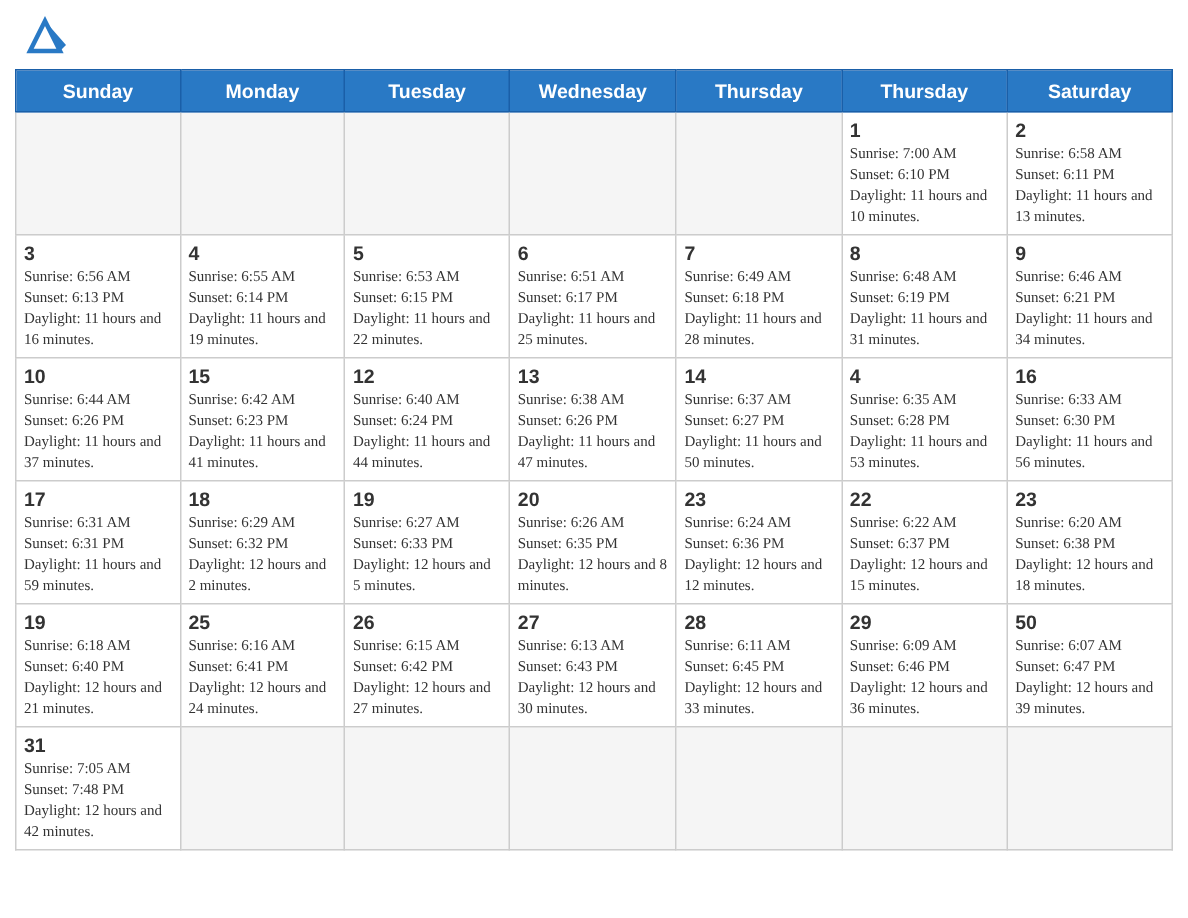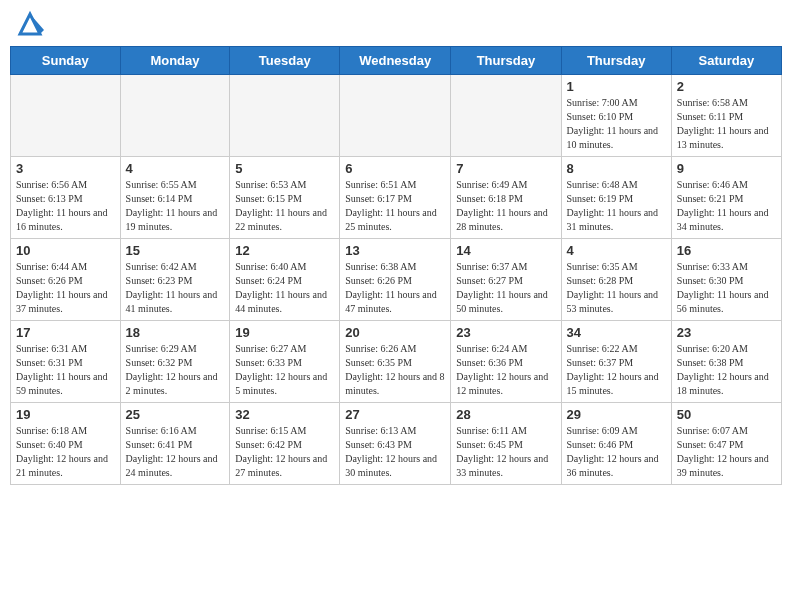--- a/index.html
+++ b/index.html
@@ -236,21 +236,21 @@
 Sunset: 6:35 PM
 Daylight: 12 hours and 8 minutes.</div>
         </td>
         <td>
           <span class="day-num">23</span>
           <div class="day-info">Sunrise: 6:24 AM
 Sunset: 6:36 PM
 Daylight: 12 hours and 12 minutes.</div>
         </td>
         <td>
-          <span class="day-num">34</span>
+          <span class="day-num">22</span>
           <div class="day-info">Sunrise: 6:22 AM
 Sunset: 6:37 PM
 Daylight: 12 hours and 15 minutes.</div>
         </td>
         <td>
           <span class="day-num">23</span>
           <div class="day-info">Sunrise: 6:20 AM
 Sunset: 6:38 PM
 Daylight: 12 hours and 18 minutes.</div>
         </td>
@@ -262,21 +262,21 @@
 Sunset: 6:40 PM
 Daylight: 12 hours and 21 minutes.</div>
         </td>
         <td>
           <span class="day-num">25</span>
           <div class="day-info">Sunrise: 6:16 AM
 Sunset: 6:41 PM
 Daylight: 12 hours and 24 minutes.</div>
         </td>
         <td>
-          <span class="day-num">32</span>
+          <span class="day-num">26</span>
           <div class="day-info">Sunrise: 6:15 AM
 Sunset: 6:42 PM
 Daylight: 12 hours and 27 minutes.</div>
         </td>
         <td>
           <span class="day-num">27</span>
           <div class="day-info">Sunrise: 6:13 AM
 Sunset: 6:43 PM
 Daylight: 12 hours and 30 minutes.</div>
         </td>
@@ -292,14 +292,28 @@
 Sunset: 6:46 PM
 Daylight: 12 hours and 36 minutes.</div>
         </td>
         <td>
           <span class="day-num">50</span>
           <div class="day-info">Sunrise: 6:07 AM
 Sunset: 6:47 PM
 Daylight: 12 hours and 39 minutes.</div>
         </td>
       </tr>
+      <tr>
+        <td>
+          <span class="day-num">31</span>
+          <div class="day-info">Sunrise: 7:05 AM
+Sunset: 7:48 PM
+Daylight: 12 hours and 42 minutes.</div>
+        </td>
+        <td class="empty"></td>
+        <td class="empty"></td>
+        <td class="empty"></td>
+        <td class="empty"></td>
+        <td class="empty"></td>
+        <td class="empty"></td>
+      </tr>
     </tbody>
 </table>
 
 </body></html>

